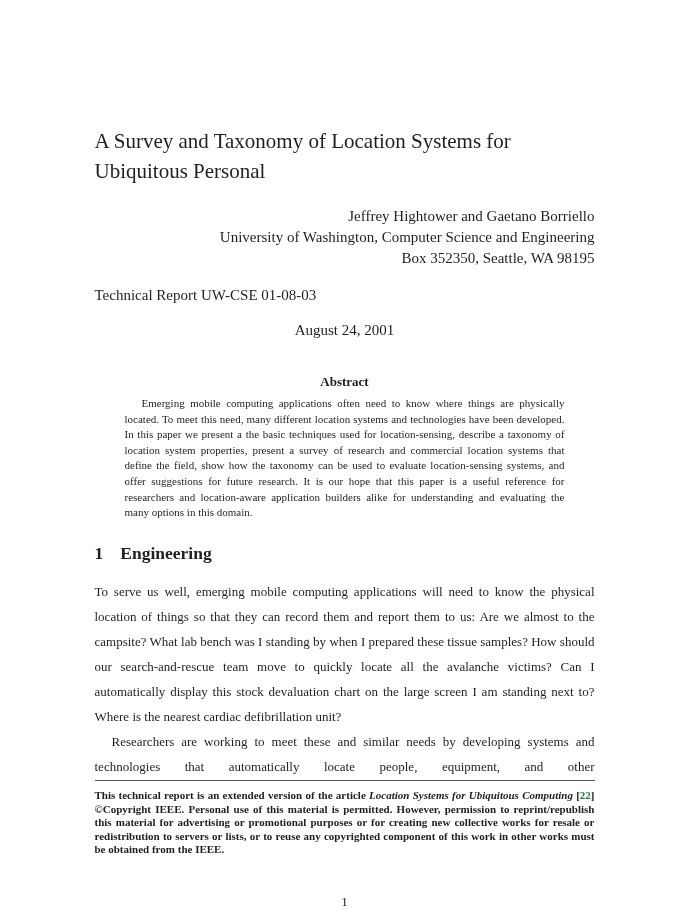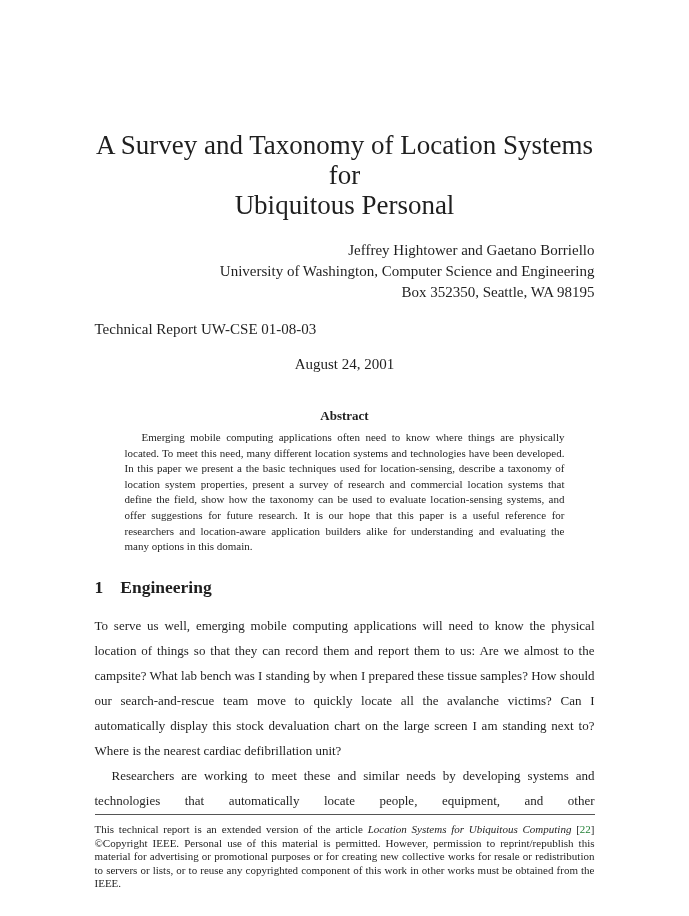--- a/index.html
+++ b/index.html
@@ -11,22 +11,22 @@
     background: #ffffff;
     font-family: "Liberation Serif", "DejaVu Serif", serif;
     color: #1f1f1f;
     box-sizing: border-box;
     padding-top: 112px;
     overflow: hidden;
   }
   .content { width: 500px; margin: 0 auto; }
 
   .title {
-    text-align: center;
-    font-size: 27px;
+    text-align: left;
+    font-size: 21px;
     line-height: 30px;
     font-weight: normal;
   }
   .title-line { display: block; }
 
   .author-block {
     margin-top: 20px;
     text-align: right;
     font-size: 15px;
     line-height: 21px;
@@ -81,20 +81,21 @@
     margin-top: 1px;
     border: 0;
     border-top: 1px solid #555;
     width: 500px;
   }
   .footnote {
     margin: 3px 0 0 0;
     font-size: 11px;
     line-height: 13.4px;
     text-align: justify;
+    font-weight: bold;
   }
   .italic { font-style: italic; }
   .cite { text-decoration: none; cursor: pointer; }
 
   .page-number {
     margin-top: 38px;
     text-align: center;
     font-size: 13px;
     line-height: 16px;
   }

